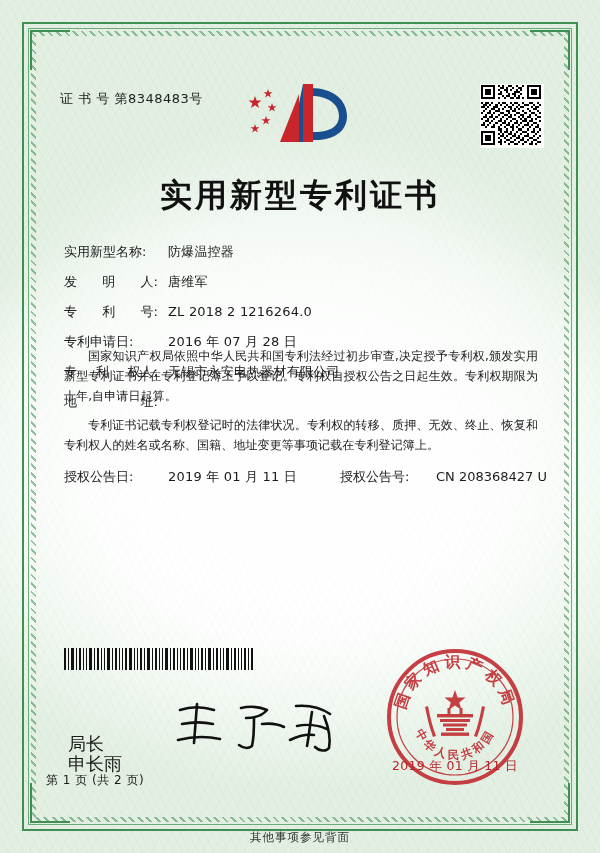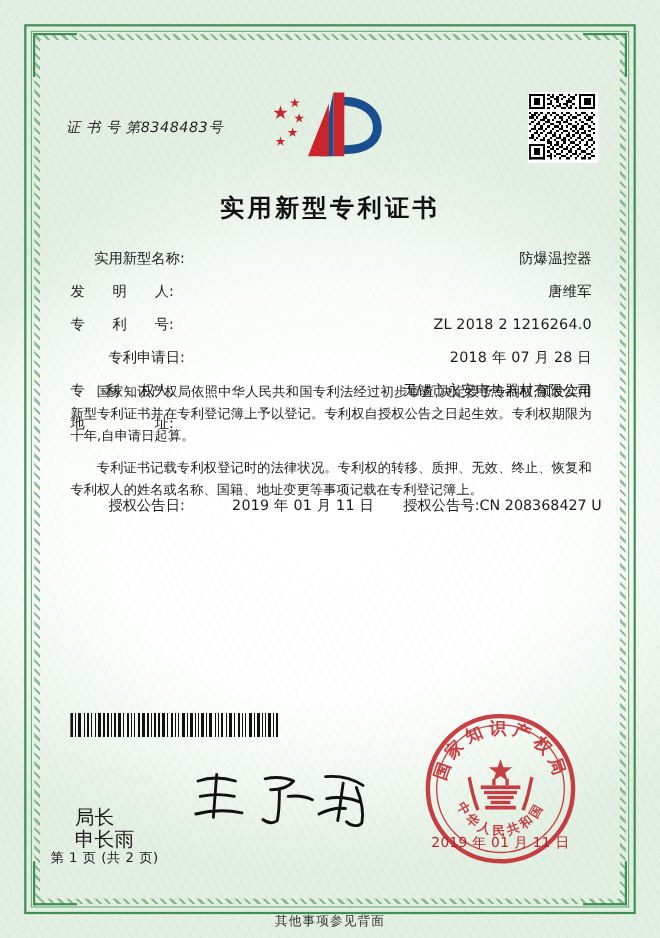--- a/index.html
+++ b/index.html
@@ -86,26 +86,25 @@
 
   .content {
     position: absolute;
     left: 46px; top: 46px;
     width: 508px; height: 761px;
   }
 
   
   .cert-no {
     position: absolute;
-    left: 14px; top: 61px;
+    left: 14px; top: 44px;
     font-size: 13px;
     letter-spacing: .5px;
     color: #222;
     white-space: nowrap;
-    font-style: italic;
   }
 
   .logo {
     position: absolute;
     left: 201px; top: 34px;
     width: 108px; height: 66px;
   }
 
   .qr {
     position: absolute;
@@ -115,32 +114,31 @@
     padding: 1px;
   }
   .qr svg { display: block; }
 
   
   .title {
     position: absolute;
     left: 0; right: 0; top: 128px;
     text-align: center;
     font-family: Liberation Serif, serif;
-    font-size: 22px;
+    font-size: 32px;
     font-weight: bold;
     letter-spacing: 3px;
     color: #111;
   }
 
   
   .fields {
     position: absolute;
-    left: 18px; top: 182px;
+    left: 18px; top: 198px;
     width: 474px;
-    text-align: right;
   }
   .field-row {
     display: flex;
     align-items: baseline;
     margin-bottom: 14.5px;
     font-size: 13px;
     color: #1b1b1b;
     line-height: 1.2;
   }
   .field-label {
@@ -539,21 +537,21 @@
         <div class="field-label spread">
           <span>专</span>
           <span>利</span>
           <span>号:</span>
         </div>
         <div class="field-value">ZL 2018 2 1216264.0</div>
       </div>
 
       <div class="field-row">
         <div class="field-label">专利申请日:</div>
-        <div class="field-value">2018 年 07 月 28 日</div>
+        <div class="field-value">2016 年 07 月 28 日</div>
       </div>
 
       <div class="field-row">
         <div class="field-label spread">
           <span>专</span>
           <span>利</span>
           <span>权人:</span>
         </div>
         <div class="field-value">无锡市永安电热器材有限公司</div>
       </div>

